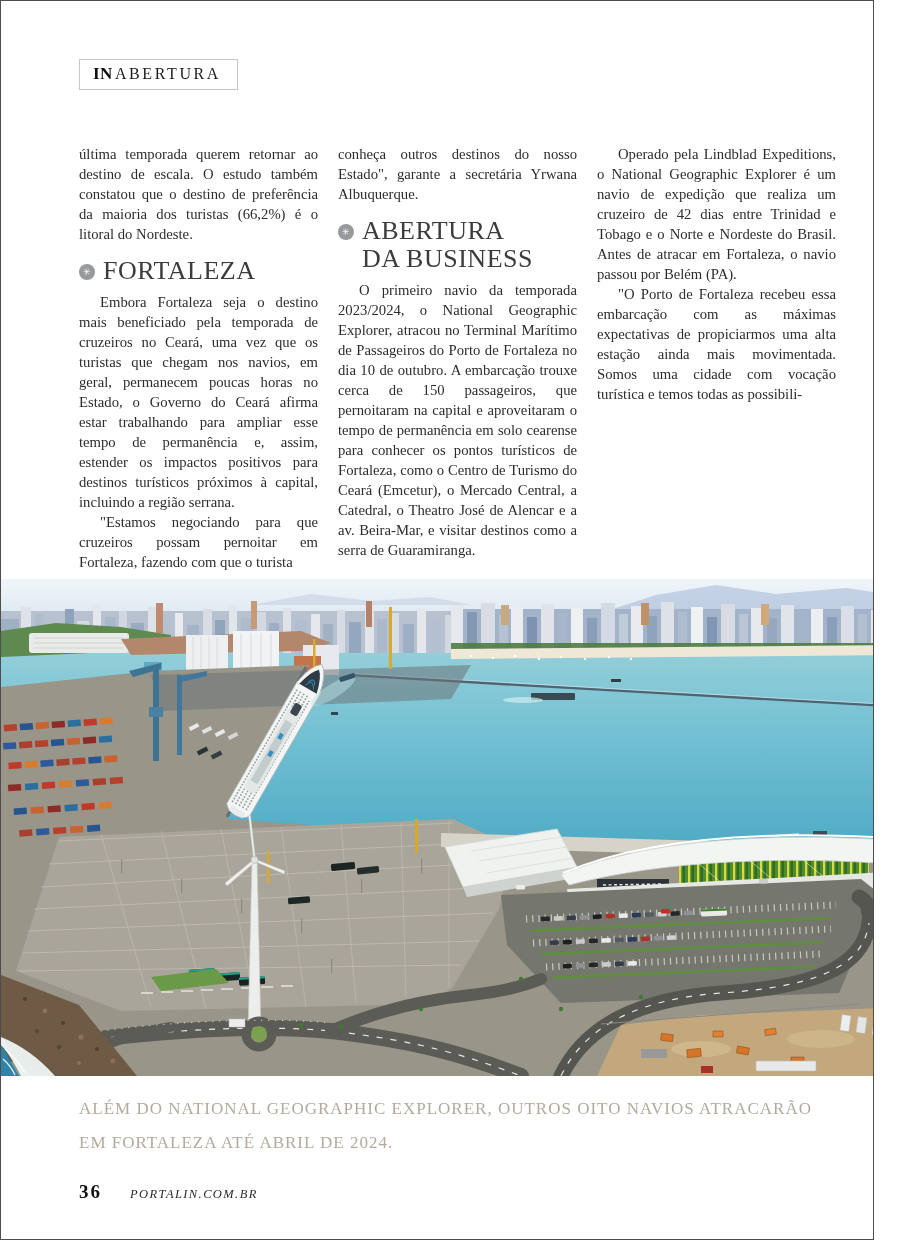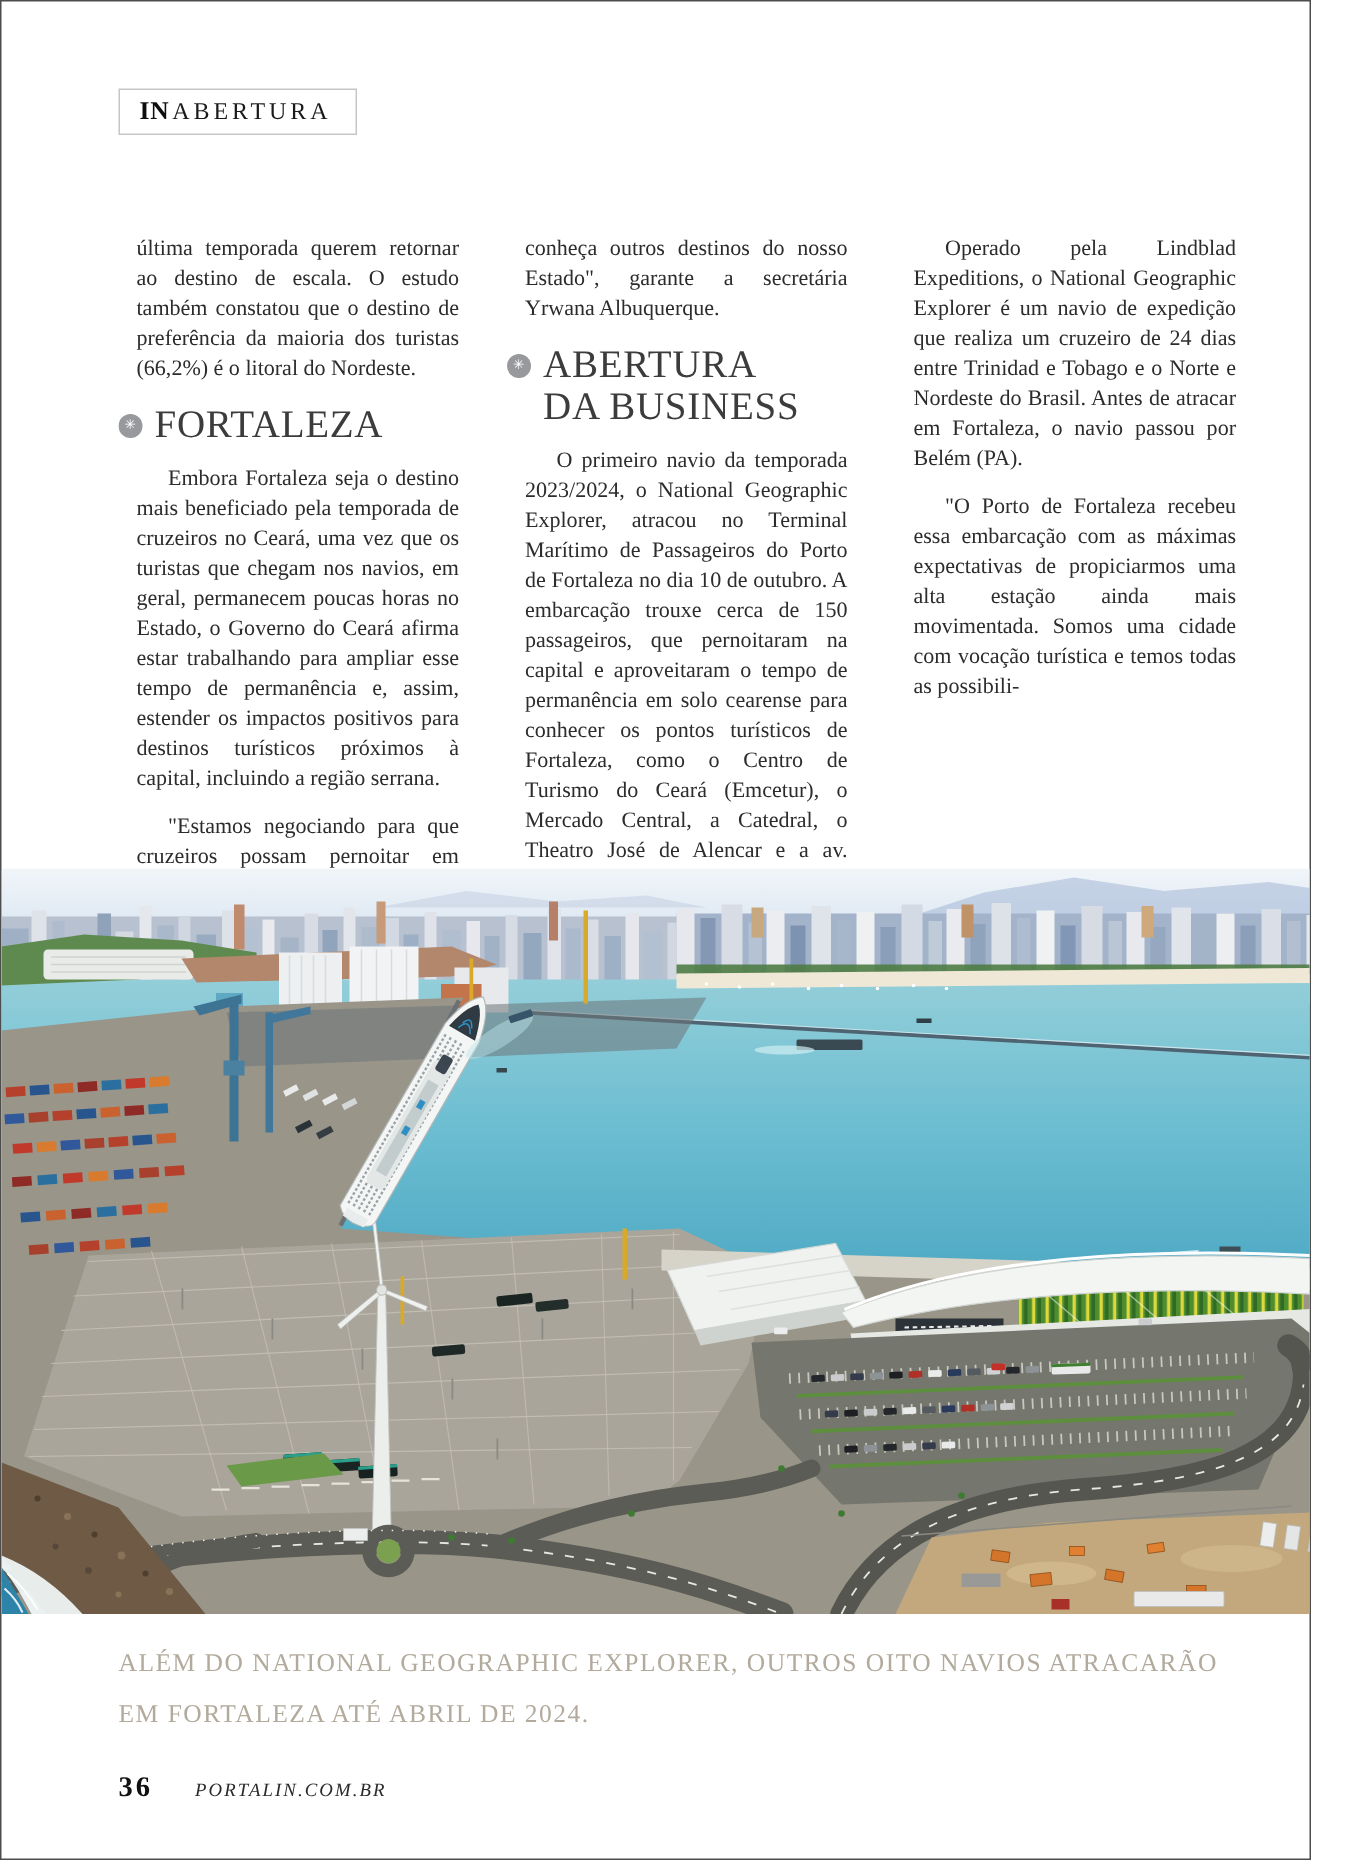--- a/index.html
+++ b/index.html
@@ -15,21 +15,21 @@
   }
   .logo-in{font-weight:bold;font-size:17px;letter-spacing:.5px;color:#0e0e0e;}
   .logo-rest{font-size:16px;letter-spacing:2.6px;color:#1a1a1a;margin-left:2px;}
   
   .columns{
     position:absolute;left:78px;top:143px;width:757px;height:436px;
     display:flex;gap:20px;overflow:hidden;
   }
   .col{width:239px;flex:0 0 239px;}
   .body-p{
-    margin:12px;font-size:14.7px;line-height:20px;text-align:justify;color:#2c2c2c;
+    margin:0;font-size:14.7px;line-height:20px;text-align:justify;color:#2c2c2c;
   }
   .body-p.ind{text-indent:21px;}
   .sec-h{
     position:relative;margin:13px 0 7px 0;padding-left:24px;
     font-size:26px;line-height:28px;font-weight:400;letter-spacing:.5px;color:#3c3c3c;
   }
   .hicon{
     position:absolute;left:0;top:7px;width:16px;height:16px;border-radius:50%;
     background:#97999c;color:#ffffff;font-size:9px;line-height:16px;text-align:center;
     font-family:"DejaVu Sans",sans-serif;
@@ -63,21 +63,21 @@
       <h2 class="sec-h"><span class="hicon">✳</span><span>FORTALEZA</span></h2>
       <p class="body-p ind">Embora Fortaleza seja o destino mais beneficiado pela temporada de cruzeiros no Ceará, uma vez que os turistas que chegam nos navios, em geral, permanecem poucas horas no Estado, o Governo do Ceará afirma estar trabalhando para ampliar esse tempo de permanência e, assim, estender os impactos positivos para destinos turísticos próximos à capital, incluindo a região serrana.</p>
       <p class="body-p ind">"Estamos negociando para que cruzeiros possam pernoitar em Fortaleza, fazendo com que o turista</p>
     </div>
     <div class="col">
       <p class="body-p">conheça outros destinos do nosso Estado", garante a secretária Yrwana Albuquerque.</p>
       <h2 class="sec-h"><span class="hicon">✳</span><span><span>ABERTURA</span><br><span>DA BUSINESS</span></span></h2>
       <p class="body-p ind">O primeiro navio da temporada 2023/2024, o National Geographic Explorer, atracou no Terminal Marítimo de Passageiros do Porto de Fortaleza no dia 10 de outubro. A embarcação trouxe cerca de 150 passageiros, que pernoitaram na capital e aproveitaram o tempo de permanência em solo cearense para conhecer os pontos turísticos de Fortaleza, como o Centro de Turismo do Ceará (Emcetur), o Mercado Central, a Catedral, o Theatro José de Alencar e a av. Beira-Mar, e visitar destinos como a serra de Guaramiranga.</p>
     </div>
     <div class="col">
-      <p class="body-p ind">Operado pela Lindblad Expeditions, o National Geographic Explorer é um navio de expedição que realiza um cruzeiro de 24 dias entre Trinidad e Tobago e o Norte e Nordeste do Brasil. Antes de atracar em Fortaleza, o navio passou por Belém (PA).</p>
+      <p class="body-p ind">Operado pela Lindblad Expeditions, o National Geographic Explorer é um navio de expedição que realiza um cruzeiro de 42 dias entre Trinidad e Tobago e o Norte e Nordeste do Brasil. Antes de atracar em Fortaleza, o navio passou por Belém (PA).</p>
       <p class="body-p ind">"O Porto de Fortaleza recebeu essa embarcação com as máximas expectativas de propiciarmos uma alta estação ainda mais movimentada. Somos uma cidade com vocação turística e temos todas as possibili-</p>
     </div>
   </div>
 
   <figure class="photo">
     <svg width="906" height="497" viewBox="0 0 906 497" xmlns="http://www.w3.org/2000/svg">
       <defs>
         <linearGradient id="skyG" x1="0" y1="0" x2="0" y2="1">
           <stop offset="0" stop-color="#f0f5f9"></stop>
             <stop offset="1" stop-color="#c6d7ea"></stop>

